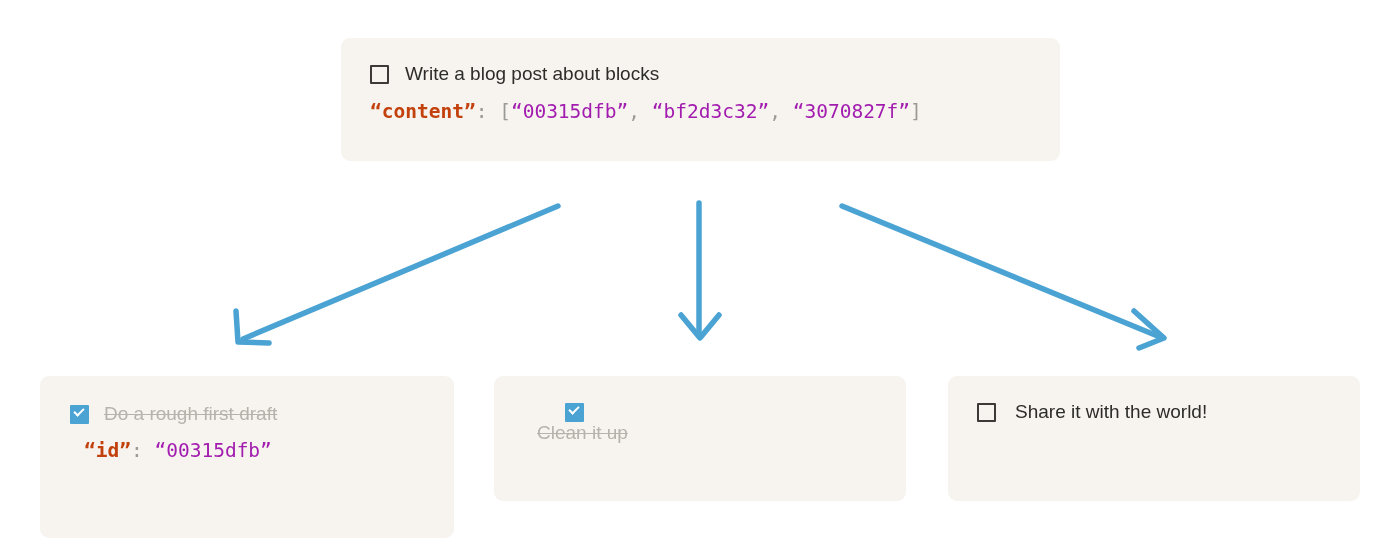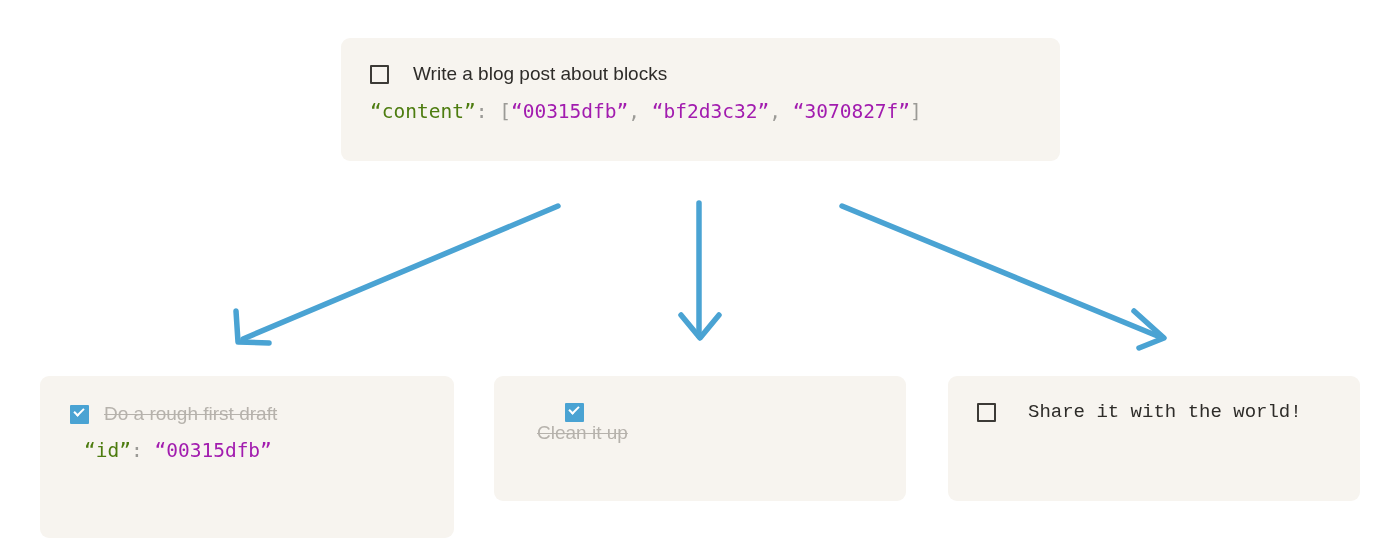--- a/index.html
+++ b/index.html
@@ -35,21 +35,21 @@
   #card-a      { left: 40px;   top: 376px; width: 414px; height: 162px; }
   #card-b      { left: 494px;  top: 376px; width: 412px; height: 125px; }
   #card-c      { left: 948px;  top: 376px; width: 412px; height: 125px; }
 
   
   .task-row {
     position: absolute;
     display: flex;
     align-items: center;
   }
-  #card-root .task-row { left: 29px; top: 25px; gap: 8px; }
+  #card-root .task-row { left: 29px; top: 25px; }
   #card-a .task-row    { left: 30px; top: 27px; }
   #card-b .task-row    { left: 27px; top: 27px; flex-direction: column; }
   #card-c .task-row    { left: 29px; top: 25px; }
 
   .checkbox {
     width: 19px;
     height: 19px;
     box-sizing: border-box;
     flex: 0 0 auto;
     position: relative;
@@ -79,42 +79,42 @@
   .task-title {
     font-family: "Liberation Sans", sans-serif;
     font-size: 19px;
     line-height: 22px;
     color: #2e2c29;
     white-space: nowrap;
   }
   #card-root .task-title { margin-left: 16px; }
   #card-a .task-title    { margin-left: 15px; }
   #card-b .task-title    { margin-left: 16px; }
-  #card-c .task-title    { margin-left: 32px; font-family: Liberation Mono, monospace; }
+  #card-c .task-title    { margin-left: 19px; }
 
   .task-title.done {
     color: #b6b2ac;
     text-decoration: line-through;
     text-decoration-thickness: 1.4px;
   }
 
   
   .json-line {
     position: absolute;
     font-family: "DejaVu Sans Mono", "Liberation Mono", monospace;
     font-size: 19.5px;
     line-height: 24px;
     white-space: pre;
   }
   #card-root .json-line { left: 29px; top: 62px; }
   #card-a .json-line    { left: 44px; top: 63px; }
   #card-b .json-line    { left: 26px; top: 63px; }
   #card-c .json-line    { left: 28px; top: 62px; }
 
-  .j-key   { color: #4d7c0f; }
+  .j-key   { color: #c2410c; font-weight: bold; }
   .j-punct { color: #9b9a96; }
   .j-str   { color: #a21caf; }
 
   
   #arrows {
     position: absolute;
     left: 0; top: 0;
     width: 1400px;
     height: 544px;
     pointer-events: none;

